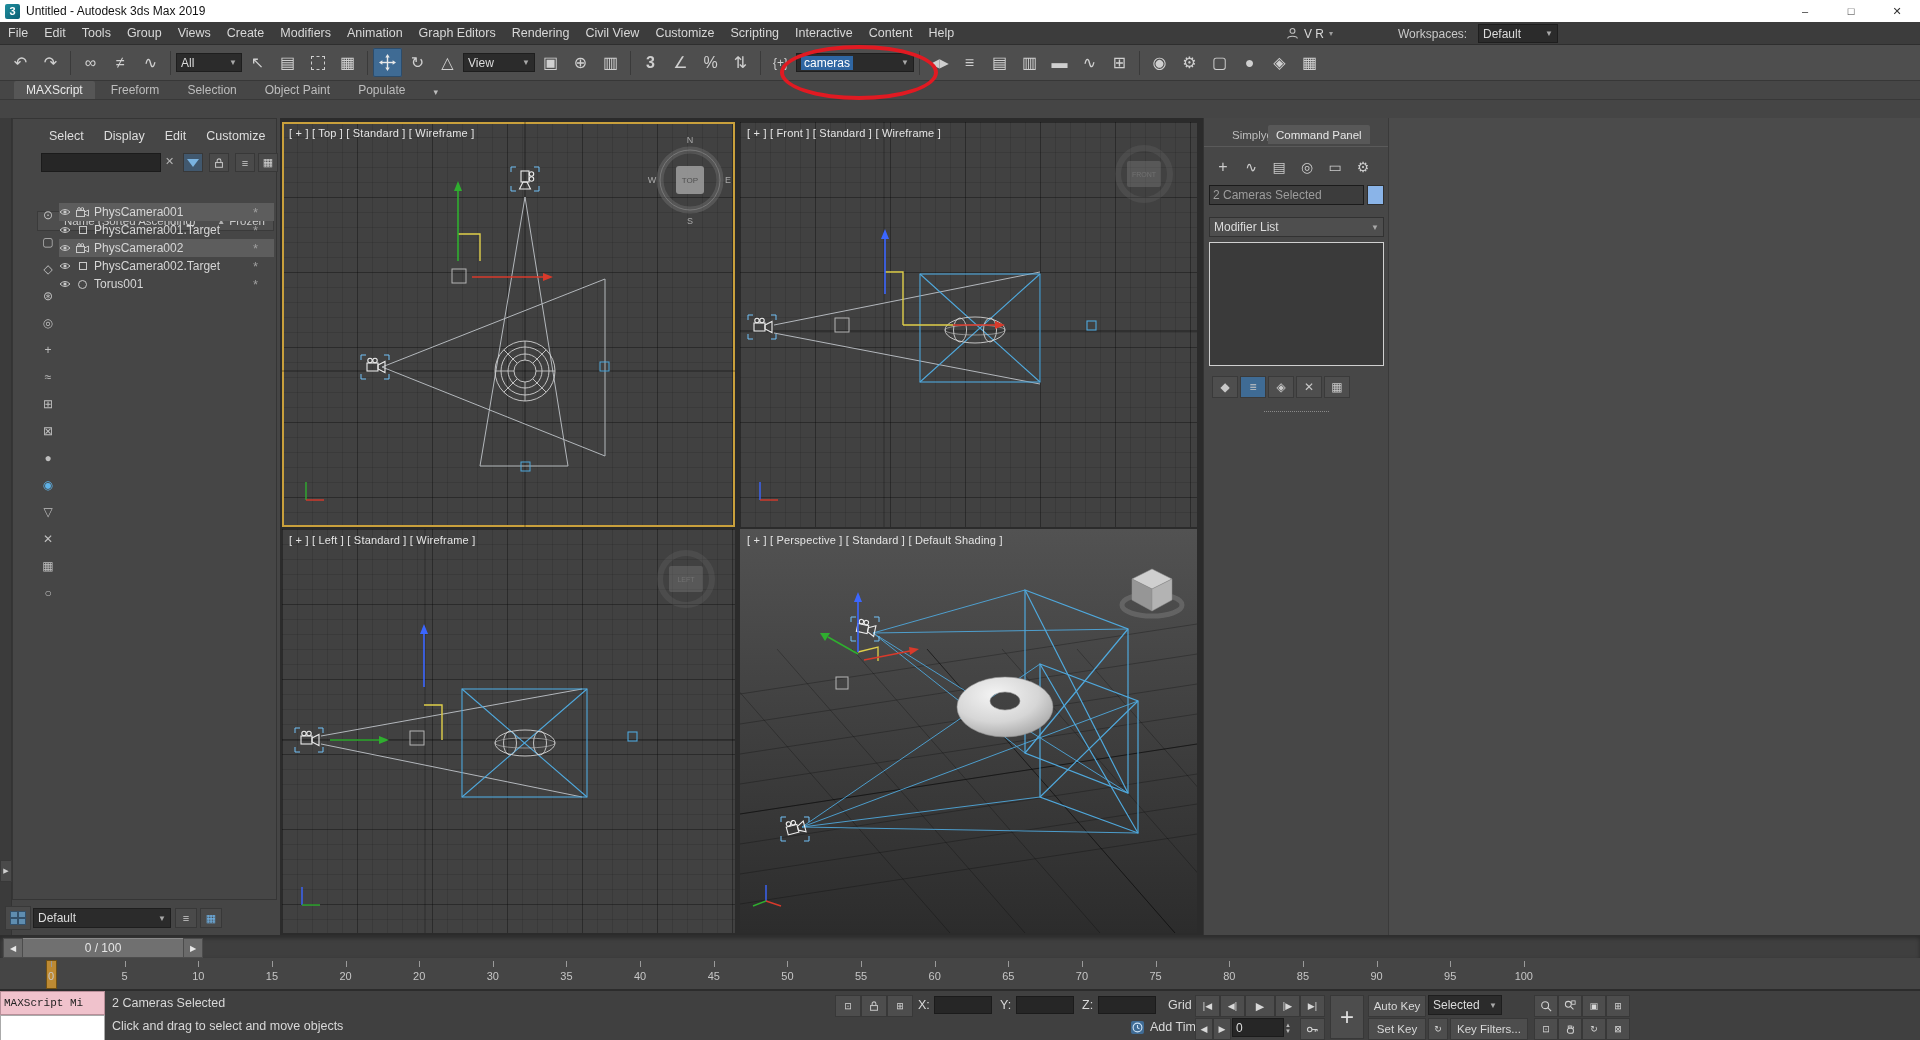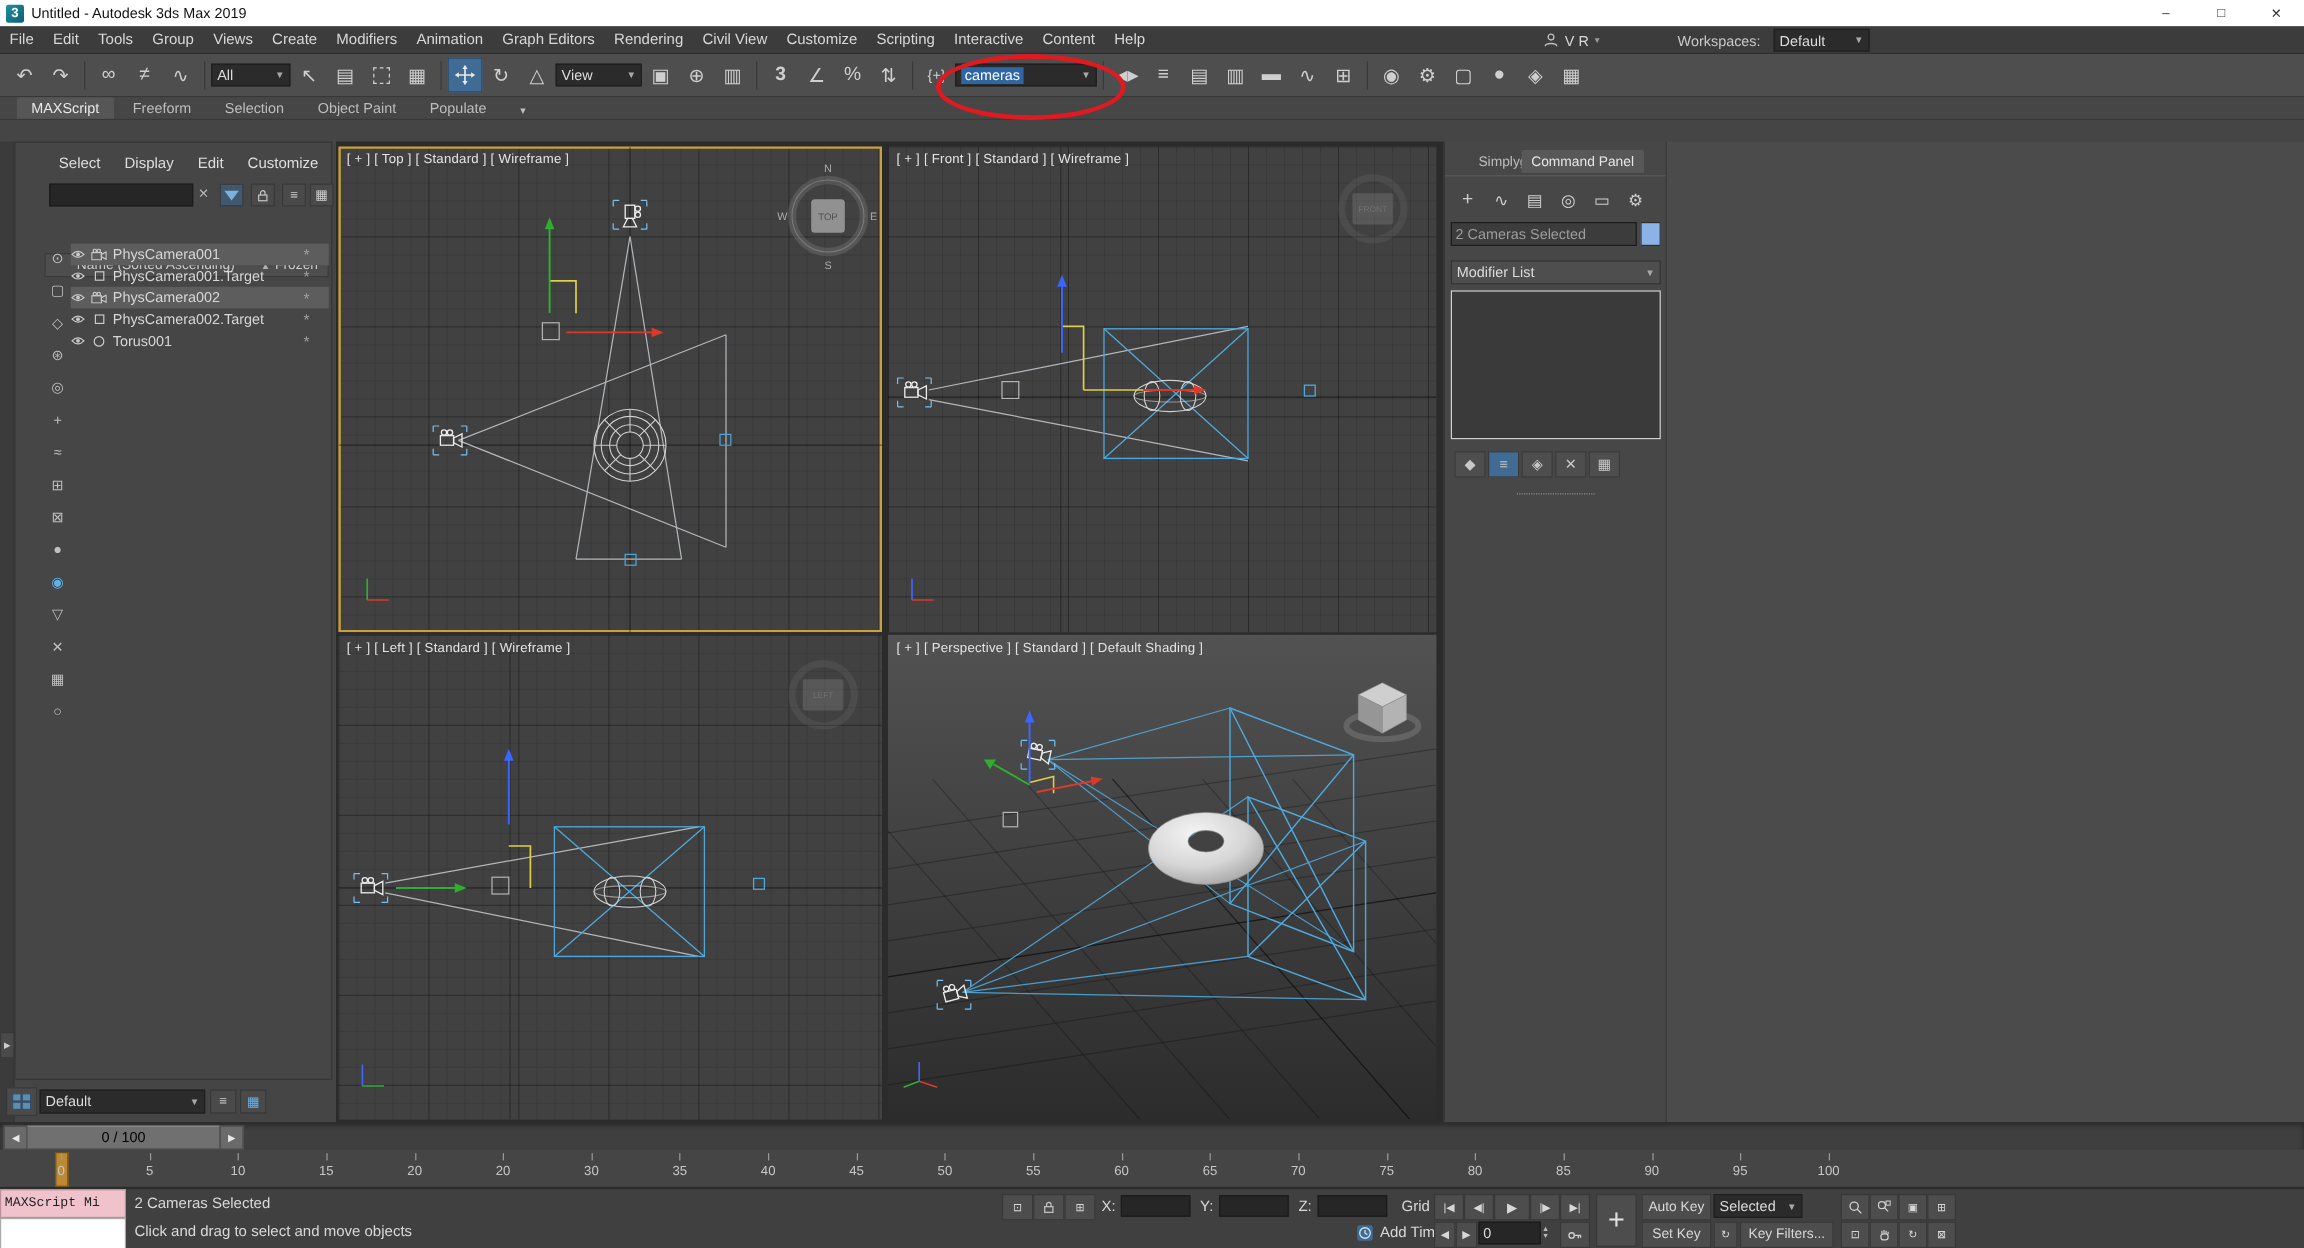--- a/index.html
+++ b/index.html
@@ -79,21 +79,21 @@
             font-size:12px;color:#c8c8c8;background:#4e4e4e;border:1px solid #3a3a3a;}
   .stackbtn.on{background:#3f6b94;}
   .rightempty{left:1388px;top:118px;width:532px;height:817px;background:#4b4b4b;border-left:1px solid #3a3a3a;}
   
   .timeslider{left:0;top:935px;width:1920px;height:23px;background:#3f3f3f;border-top:1px solid #2e2e2e;
               box-shadow:inset 0 2px 4px rgba(0,0,0,.35);}
   .tthumb{position:absolute;left:3px;top:2px;height:18px;display:flex;}
   .tarrow{width:18px;height:18px;background:#6a6a6a;border:1px solid #4c4c4c;display:flex;align-items:center;
           justify-content:center;font-size:8px;color:#e8e8e8;}
   .tlabel{width:160px;height:18px;background:#707070;border-top:1px solid #8a8a8a;border-bottom:1px solid #4c4c4c;
-          display:flex;align-items:center;justify-content:center;font-size:12px;color:#000000;}
+          display:flex;align-items:center;justify-content:center;font-size:12px;color:#e5e5e5;}
   .ruler{left:0;top:958px;width:1920px;height:32px;background:#454545;border-bottom:1px solid #2c2c2c;}
   .ticks{position:absolute;left:39px;top:3px;width:1497px;display:flex;justify-content:space-between;}
   .tick{position:relative;width:24px;text-align:center;color:#c6c6c6;font-size:11px;padding-top:9px;}
   .tick::before{content:"";position:absolute;top:0;left:50%;width:1px;height:6px;background:#9a9a9a;}
   .fmarker{position:absolute;left:46px;top:2px;width:9px;height:27px;background:#bd8a33;border:1px solid #6f5014;}
   
   .statusbar{left:0;top:990px;width:1920px;height:50px;background:#404040;border-top:1px solid #2c2c2c;}
   .stext{position:absolute;font-size:12.5px;color:#d8d8d8;white-space:nowrap;}
   .trb{position:absolute;height:20px;display:flex;align-items:center;justify-content:center;background:#4d4d4d;
        border:1px solid #383838;color:#d8d8d8;font-size:9px;}

